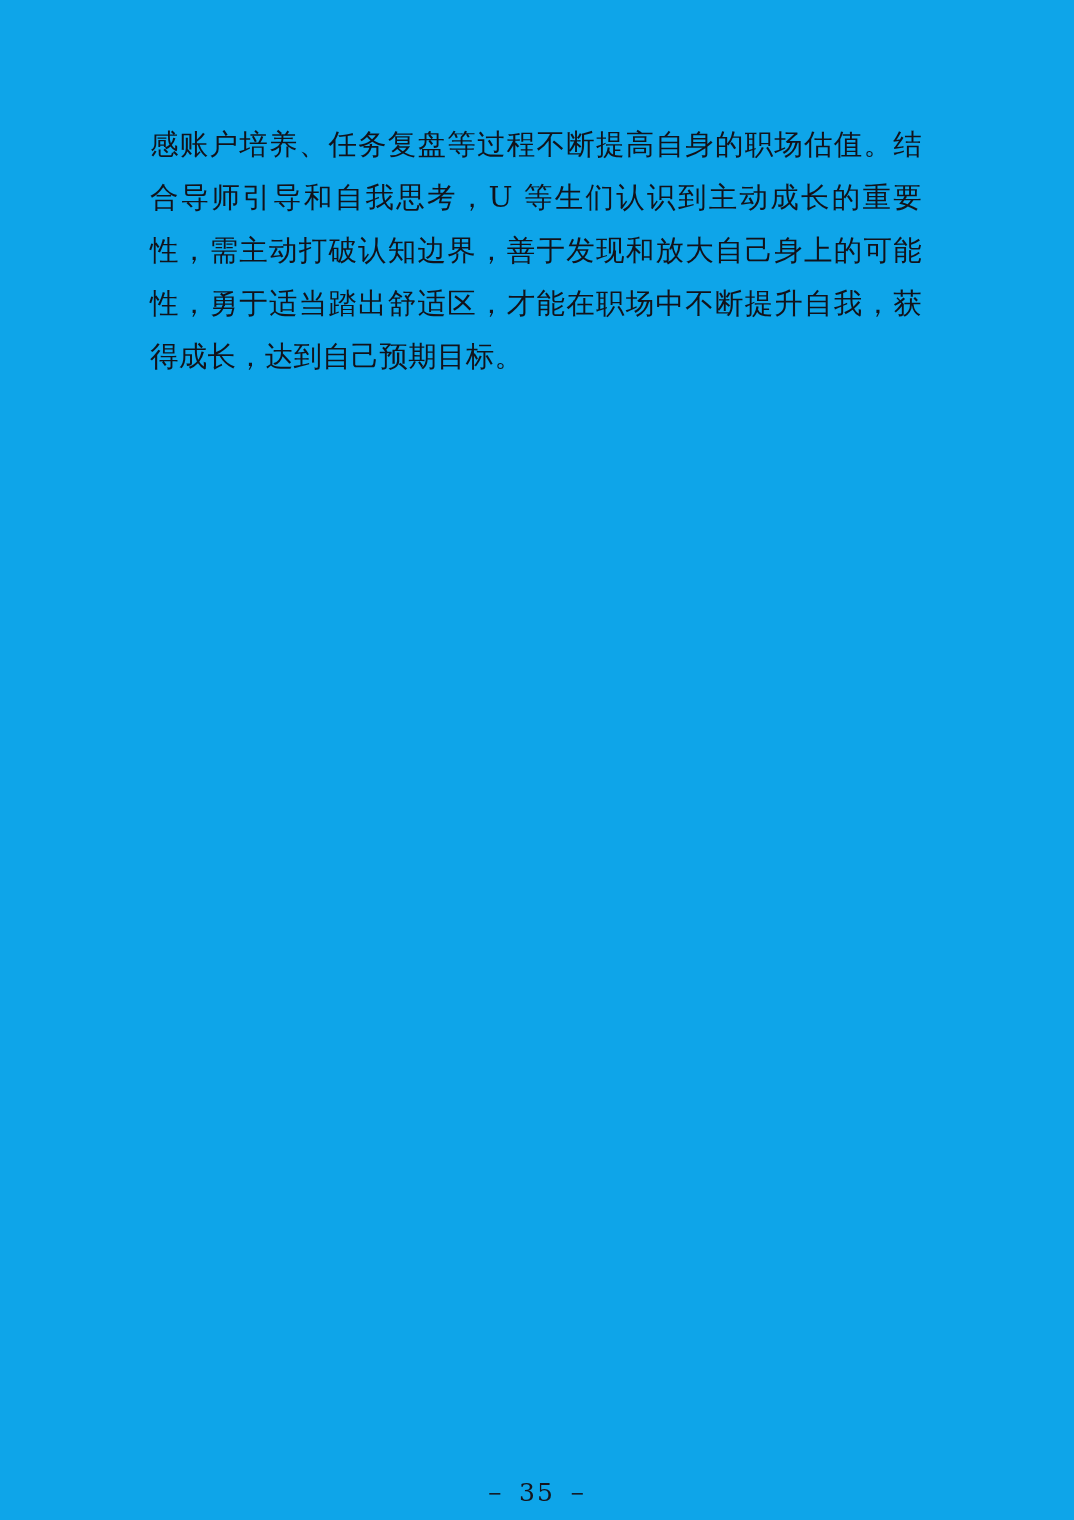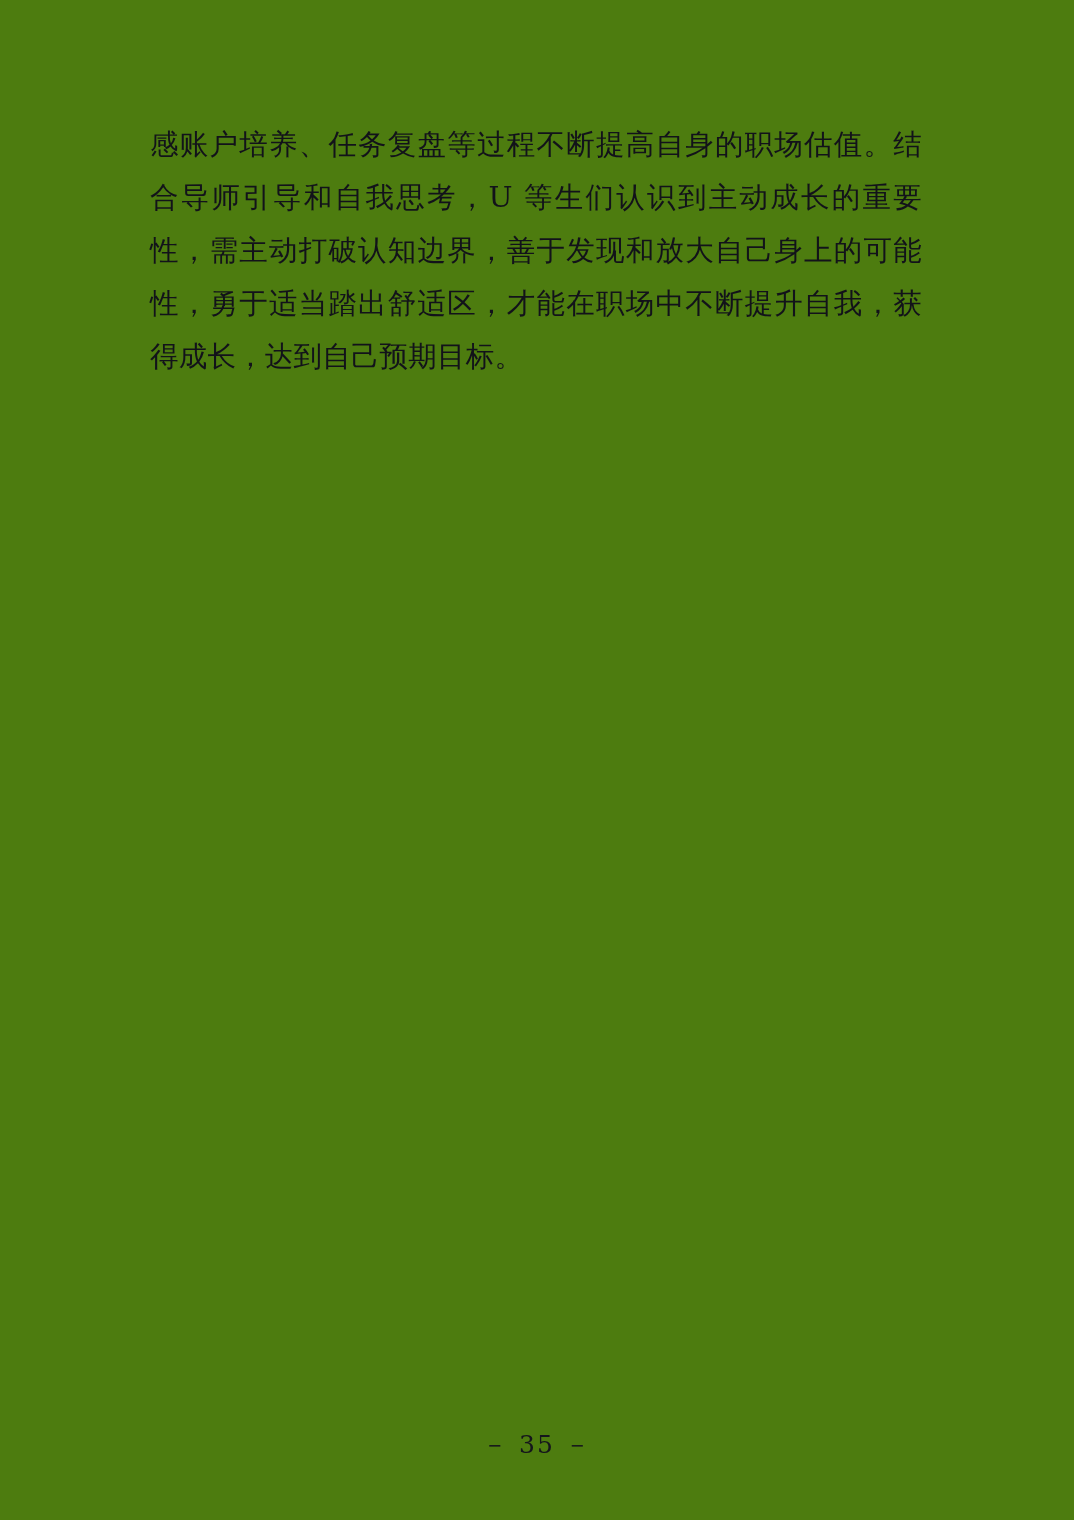--- a/index.html
+++ b/index.html
@@ -4,21 +4,21 @@
 <style>
   html, body {
     margin: 0;
     padding: 0;
     background: #ffffff;
   }
   .page {
     position: relative;
     width: 1074px;
     height: 1520px;
-    background: #4d7c0f;
+    background: #0ea5e9;
     margin: 0 auto;
     overflow: hidden;
     font-family: "DejaVu Serif", "Liberation Serif", serif;
     color: #0d0d12;
   }
   .content {
     position: absolute;
     left: 150px;
     top: 118px;
     width: 772px;
@@ -36,21 +36,21 @@
   .para.indent {
     text-indent: 2em;
   }
   .para + .para {
     margin-top: 0;
   }
   .footer {
     position: absolute;
     left: 0;
     right: 0;
-    top: 1428px;
+    top: 1476px;
     text-align: center;
     font-size: 25px;
     letter-spacing: 2px;
     font-family: "DejaVu Serif", "Liberation Serif", serif;
     color: #15151c;
   }
 </style>
 </head>
 <body>
 

